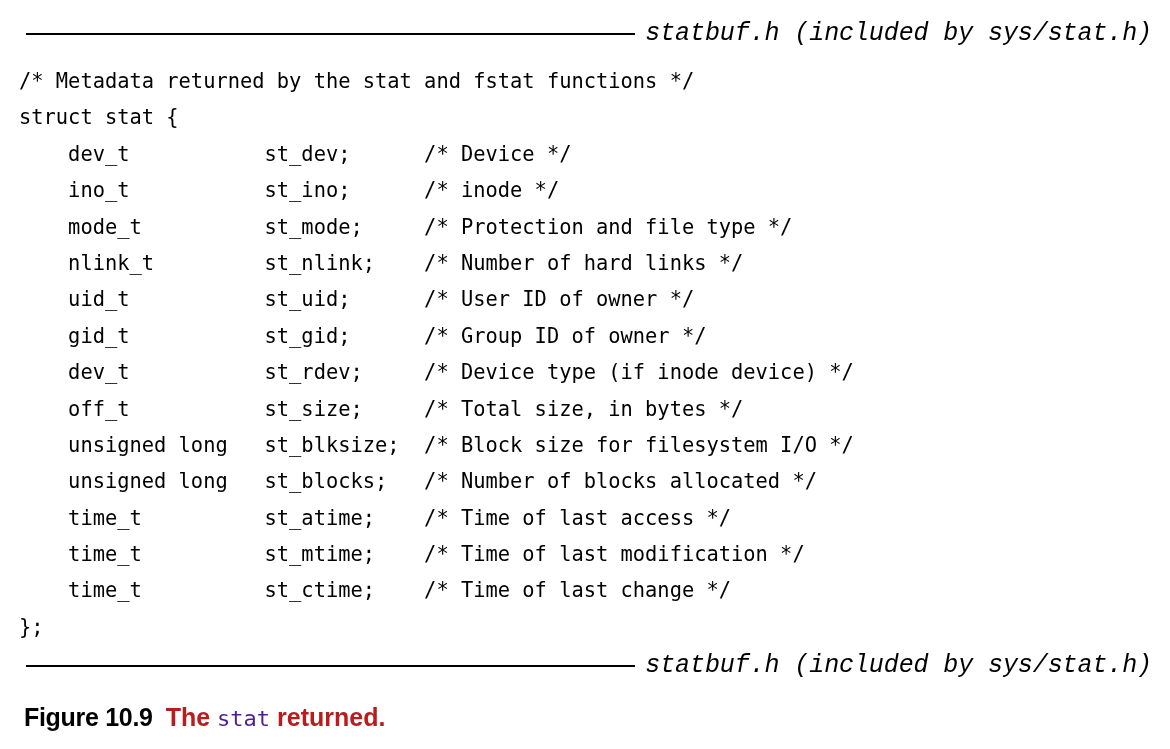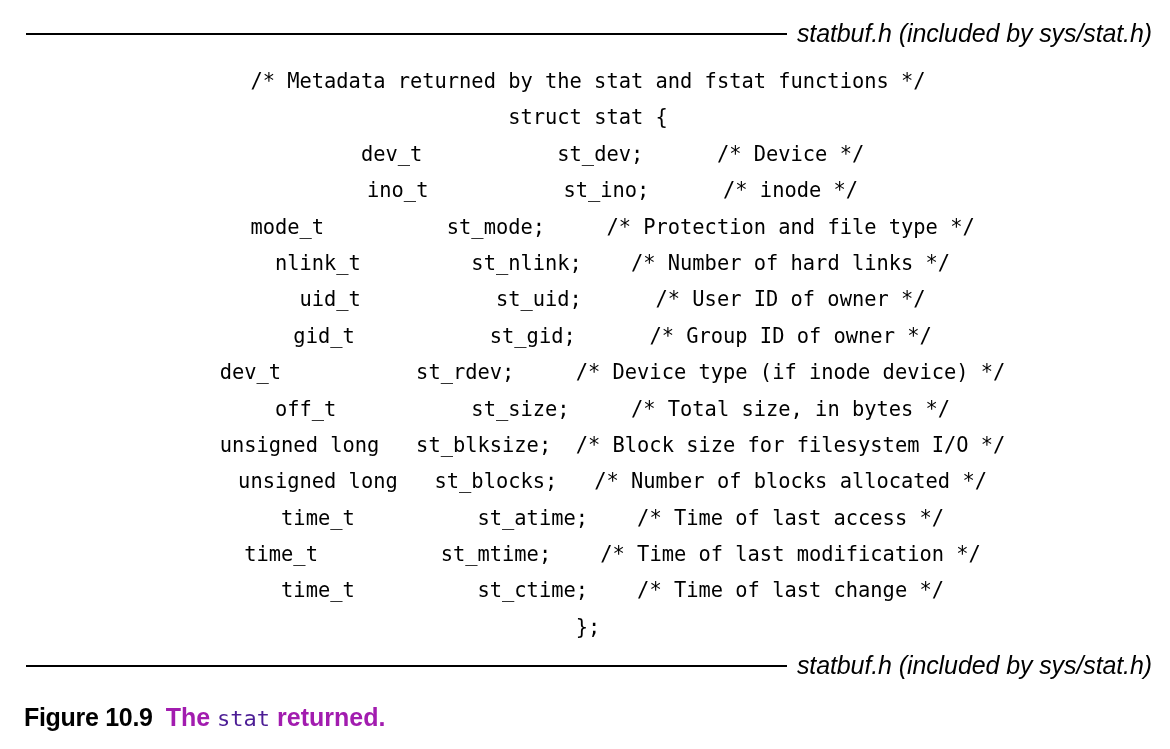--- a/index.html
+++ b/index.html
@@ -41,41 +41,40 @@
 
   .rule-line {
     flex: 1 1 auto;
     height: 0;
     border-top: 2.5px solid #000000;
     margin-right: 10px;
     margin-top: 1px;
   }
   .rule-label {
     flex: 0 0 auto;
-    font-family: Liberation Sans, sans-serif;
+    font-family: Liberation Mono, monospace;
     font-style: italic;
     font-size: 25px;
     line-height: 1;
     white-space: nowrap;
     letter-spacing: -0.1px;
   }
 
   
   .code {
     position: absolute;
-    left: 28px;
+    left: 19px;
     top: 63px;
     width: 1120px;
     font-family: "DejaVu Sans Mono", "Liberation Mono", monospace;
     font-size: 20.4px;
     line-height: 36.4px;
     white-space: pre;
     letter-spacing: 0px;
     color: #000000;
-    text-align: center;
   }
   .code .line {
     white-space: pre;
     height: 36.4px;
   }
 
   
   .caption {
     position: absolute;
     left: 24px;
@@ -87,21 +86,21 @@
     white-space: nowrap;
   }
   .caption .fig-num {
     color: #000000;
     font-family: "Liberation Sans", sans-serif;
     font-weight: bold;
     letter-spacing: -0.3px;
   }
   .caption .cap-gap { display: inline-block; width: 13px; }
   .caption .cap-text {
-    color: #a21caf;
+    color: #b91c1c;
     font-family: "Liberation Sans", sans-serif;
     font-weight: bold;
   }
   .caption .cap-mono {
     color: #4c1d95;
     font-family: "DejaVu Sans Mono", "Liberation Mono", monospace;
     font-weight: normal;
     font-size: 22px;
   }
 </style>

